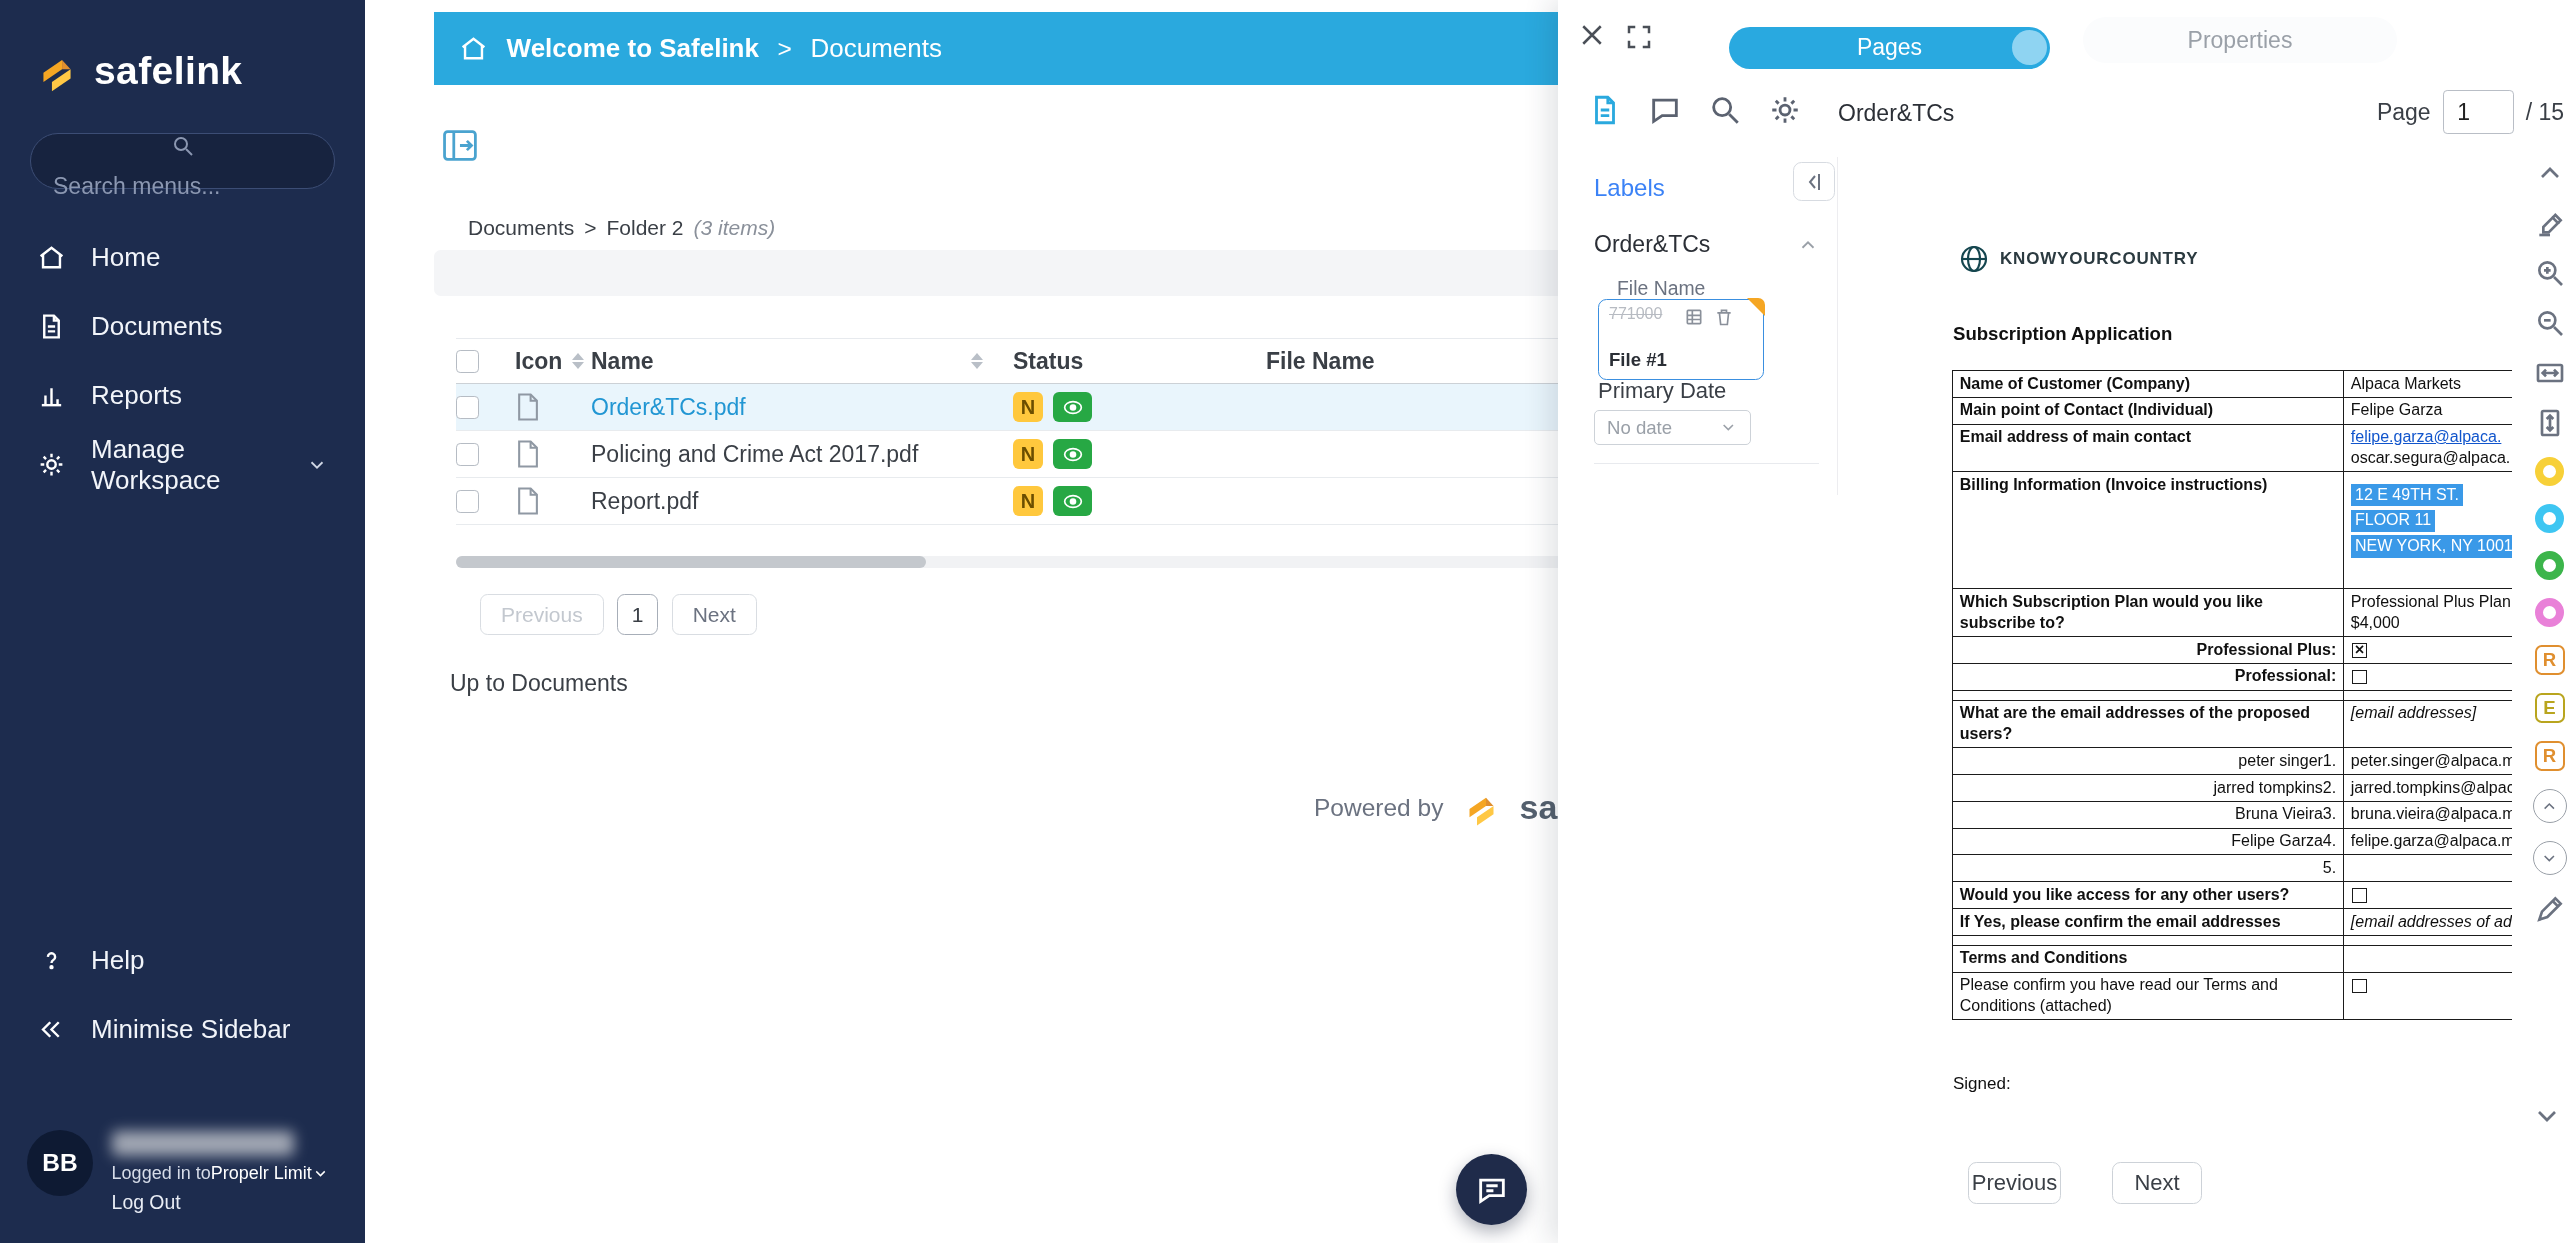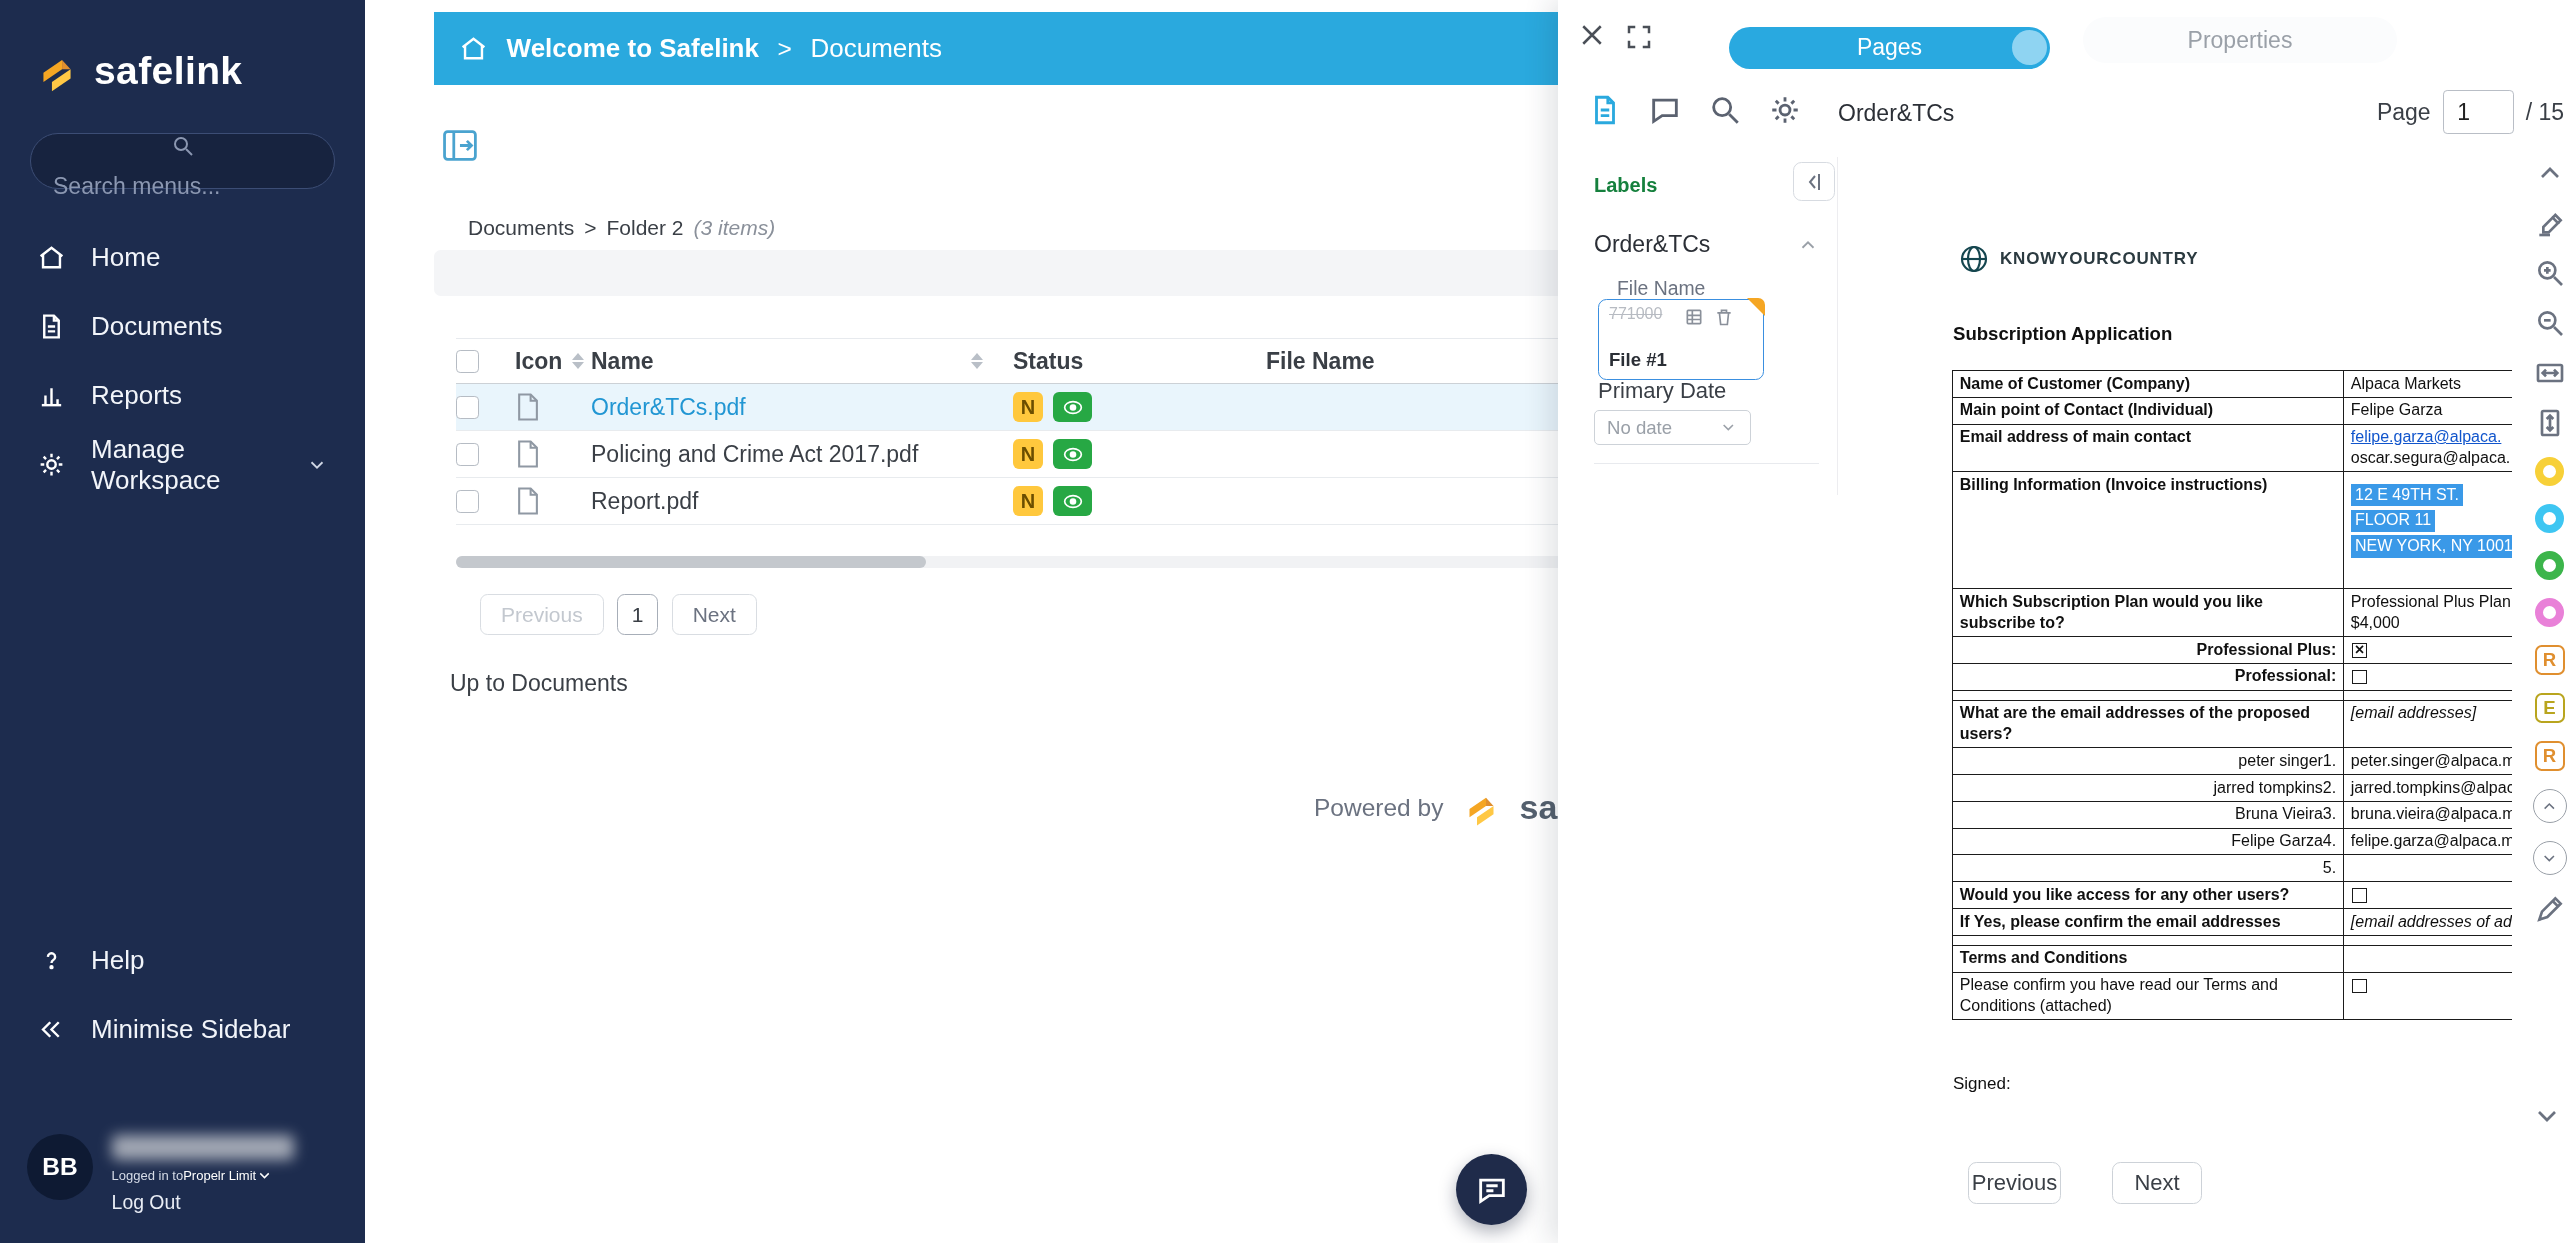--- a/index.html
+++ b/index.html
@@ -15,21 +15,21 @@
   .search-box { margin:3.4px 30px 34px; height:56px; border:1.7px solid #3c4d75; background:#17233f; border-radius:28px; display:flex; align-items:center; gap:15px; padding:0 22px;flex-direction:column; }
   .search-box input { background:transparent; border:none; outline:none; color:#cfd6e4; font-size:23px; width:100%; font-family:"Liberation Sans",sans-serif; }
   .search-box input::placeholder { color:#8b97b1; }
   .nav-item { display:flex; align-items:center; gap:25px; padding:0 37px; height:69px; font-size:26px; color:#f2f5fa; cursor:pointer; }
   .nav-item .chev { margin-left:auto; }
   .sidebar-bottom { position:absolute; left:0; bottom:179px; width:100%; }
   .user-block { position:absolute; left:0; bottom:0; width:100%; padding:22px 27px 29px; display:flex; gap:18.6px; align-items:flex-start; }
   .avatar { width:66px; height:66px; border-radius:50%; background:#0e1a33; display:flex; align-items:center; justify-content:center; font-size:24.5px; font-weight:700; color:#fff; flex:0 0 auto; }
   .user-info { display:flex; flex-direction:column; gap:6.8px; padding-top:1.7px; }
   .name-blur { width:182px; height:25px; background:#b9bdc6; border-radius:5px; filter:blur(6.8px); opacity:.85; }
-  .logged-line { font-size:13px; color:#d6dce8; display:flex; align-items:center; gap:0; }
+  .logged-line { font-size:18px; color:#d6dce8; display:flex; align-items:center; gap:0; }
   .logged-line b { font-weight:400; color:#fff; }
   .logout { font-size:19.4px; color:#e9edf5; }
 
   
   .banner { position:absolute; left:434px; right:0; top:12px; height:73px; background:#2aa9de; display:flex; align-items:center; gap:18.6px; padding:0 25px; color:#fff; z-index:1; }
   .banner-title { font-size:26px; font-weight:700; }
   .banner-sep { font-size:24.5px; }
   .banner-section { font-size:26px; font-weight:500; }
 
   .panel-open-btn { position:absolute; left:441px; top:127px; width:42px; height:39px; color:#4aa3cf; cursor:pointer; z-index:1; }
@@ -76,21 +76,21 @@
   .tab-knob { position:absolute; right:3.4px; top:3.4px; width:35px; height:35px; border-radius:50%; background:#8fd4f2; cursor:pointer; }
   .tab-properties { position:absolute; left:525px; top:17px; width:314px; height:46px; background:#fbfcfd; border-radius:23px; color:#9aa0a8; font-size:23px; display:flex; align-items:center; justify-content:center; cursor:pointer; }
 
   .panel-toolbar { position:absolute; left:30px; top:93px; display:flex; gap:25px; align-items:center; }
   .ptool { width:35px; height:35px; color:#5b6270; cursor:pointer; }
   .ptool.active { color:#2aa9de; }
   .doc-title { position:absolute; left:280px; top:100px; font-size:23px; color:#2b2f36; }
   .page-ctrl { position:absolute; right:12px; top:90px; display:flex; align-items:center; gap:12px; font-size:23px; color:#3a3f46; }
   .page-input { width:71px; height:44px; border:0.8px solid #b9bec6; border-radius:4.2px; font-size:23px; padding:0 13.5px; color:#222; font-family:"Liberation Sans",sans-serif; }
 
-  .labels-heading { position:absolute; left:36px; top:174px; font-size:20px; color:#15803d; font-weight:700; }
+  .labels-heading { position:absolute; left:36px; top:174px; font-size:24px; color:#3b82f6; font-weight:400; }
   .collapse-btn { position:absolute; left:235px; top:162px; width:42px; height:39px; border:0.8px solid #d7dbe1; border-radius:8.4px; background:#fff; display:flex; align-items:center; justify-content:center; color:#6b7280; cursor:pointer; }
   .labels-divider-v { position:absolute; left:279px; top:157px; width:0.8px; height:338px; background:#ededf0; }
   .section-row { position:absolute; left:36px; top:231px; width:225px; display:flex; align-items:center; justify-content:space-between; font-size:23px; color:#2b2f36; font-weight:500; cursor:pointer; }
   .file-name-label { position:absolute; left:59px; top:277px; font-size:19.4px; color:#6b7280; }
   .field-box { position:absolute; left:40px; top:299px; width:166px; height:81px; border:1.7px solid #3a8fe0; border-radius:8.4px; background:#fff; }
   .field-corner { position:absolute; top:-1.7px; right:-1.7px; width:0; height:0; border-left:18.6px solid transparent; border-top:18.6px solid #f5a623; border-top-right-radius:6.8px; }
   .field-hint { position:absolute; left:10px; top:5px; font-size:16px; color:#b7bbc2; text-decoration:line-through; }
   .field-icons { position:absolute; right:29px; top:6.8px; display:flex; gap:10px; color:#8a909a; }
   .field-icons span { width:20px; height:20px; cursor:pointer; }
   .field-value { position:absolute; left:10px; bottom:8.4px; font-size:18.6px; color:#2b2f36;font-weight:bold; }

